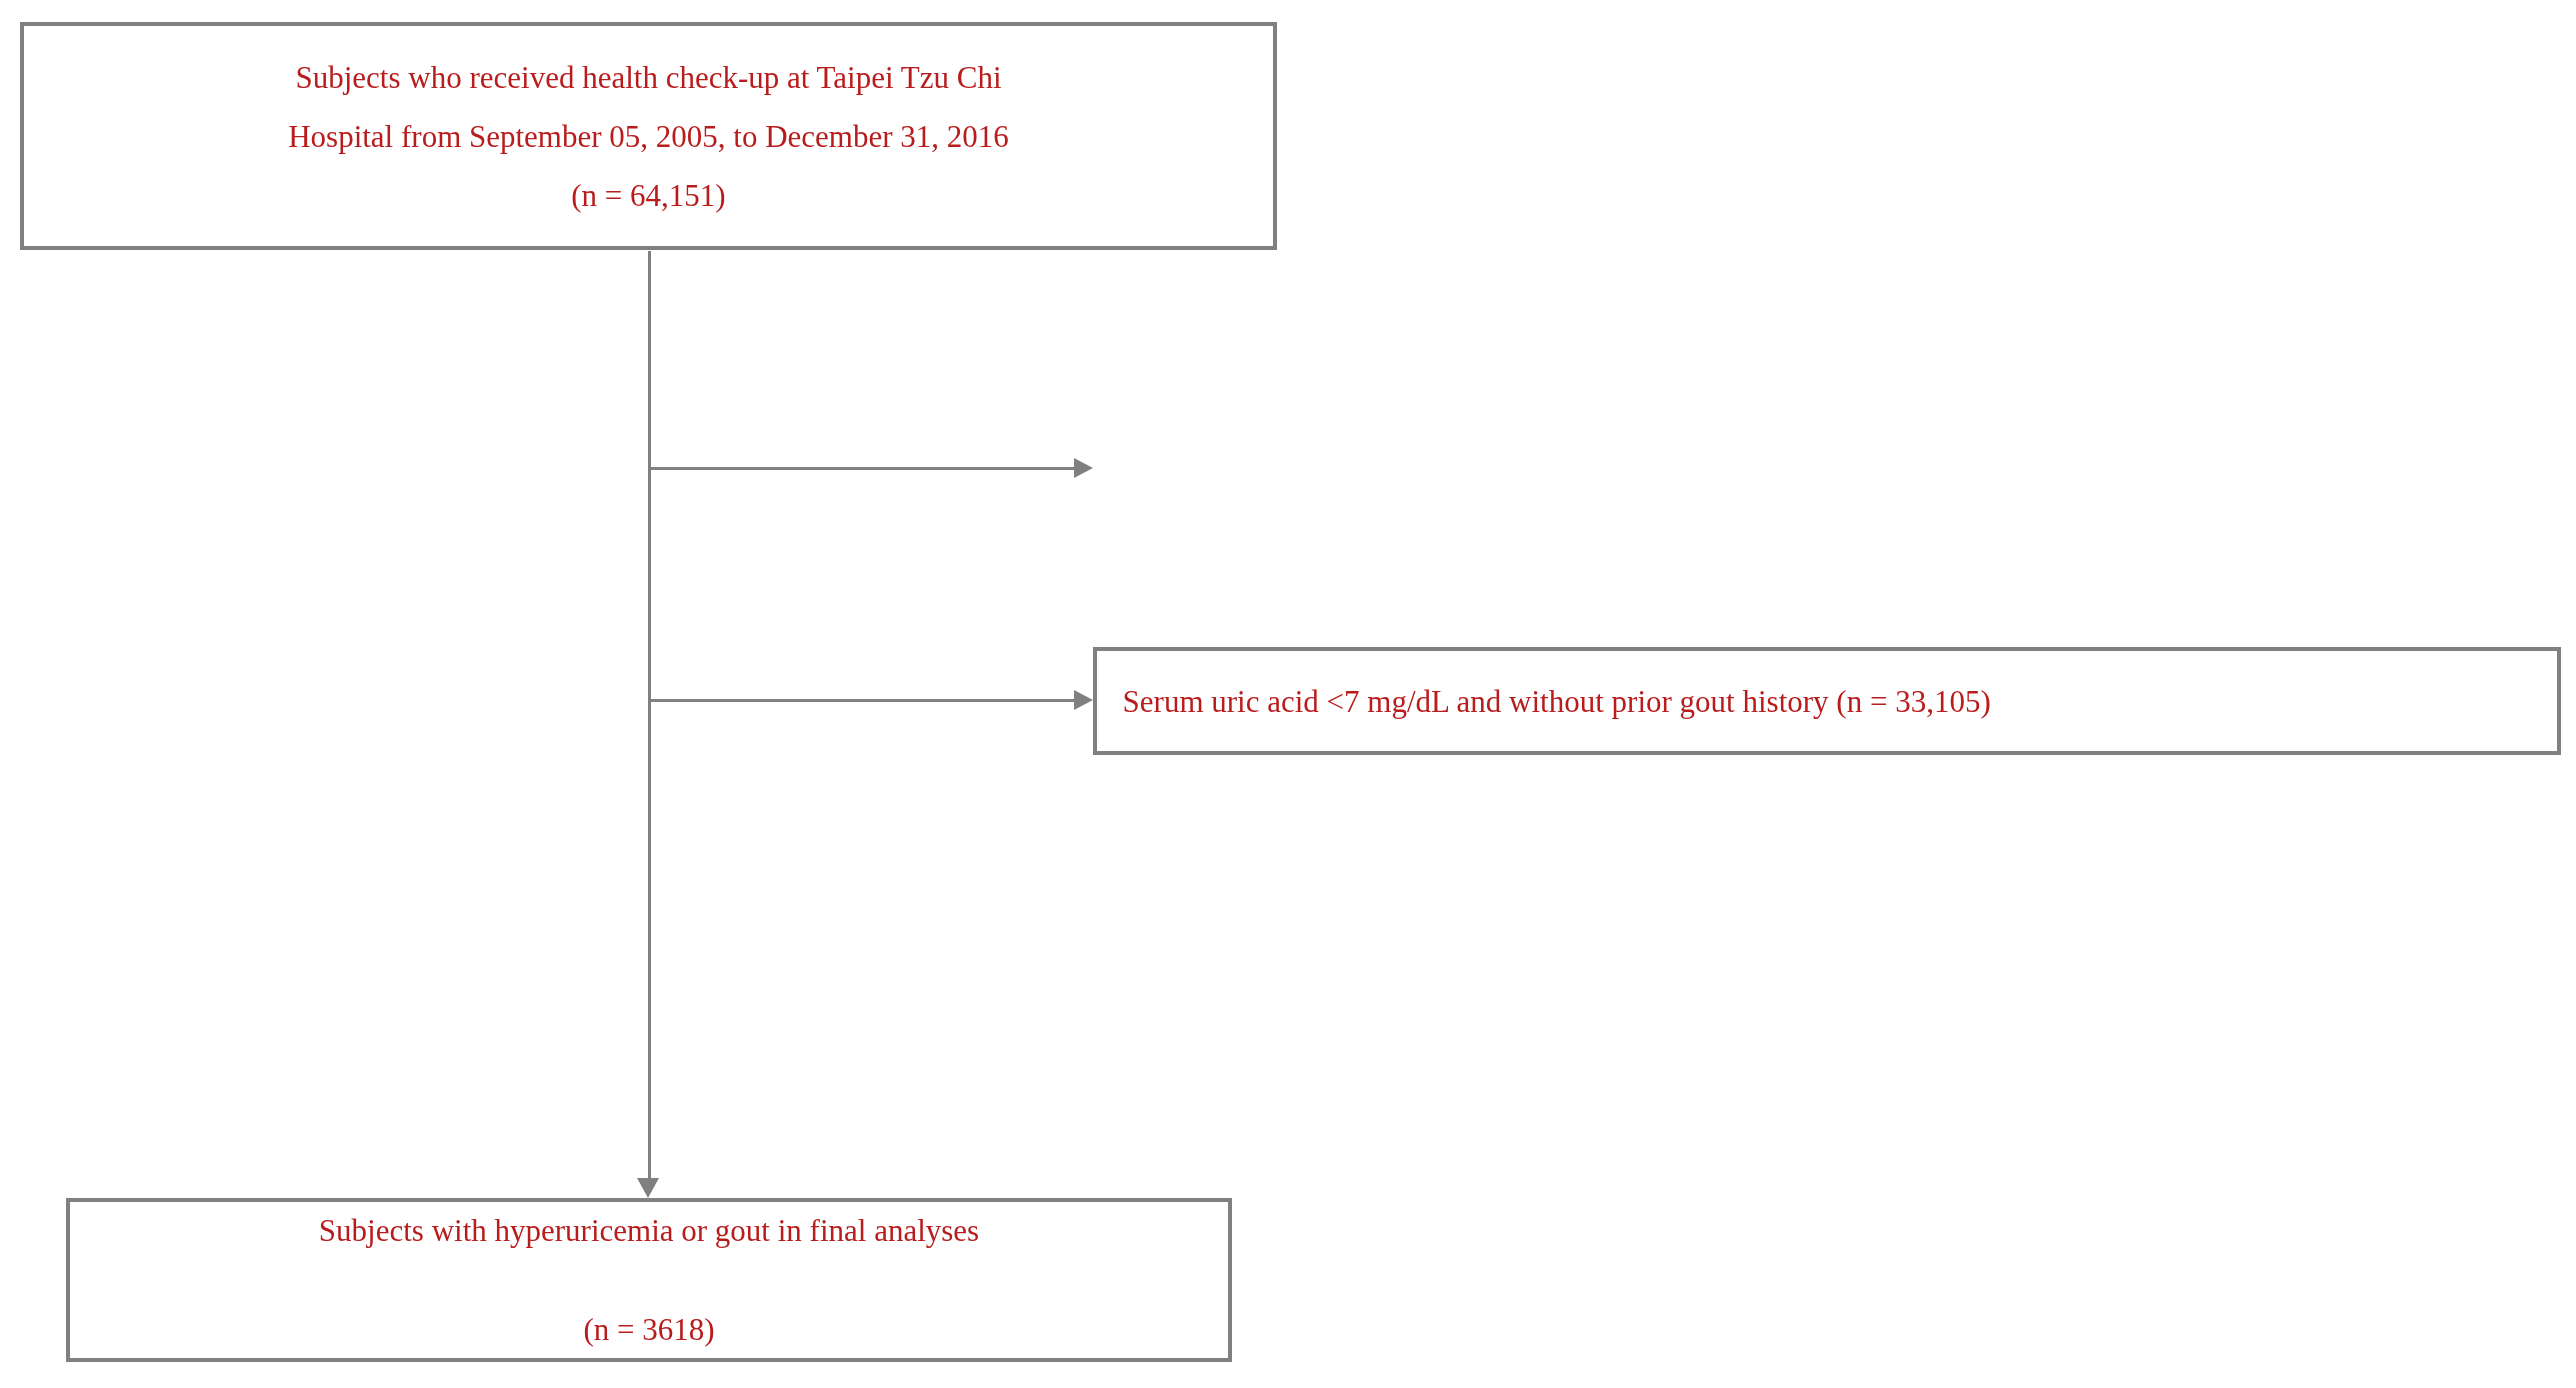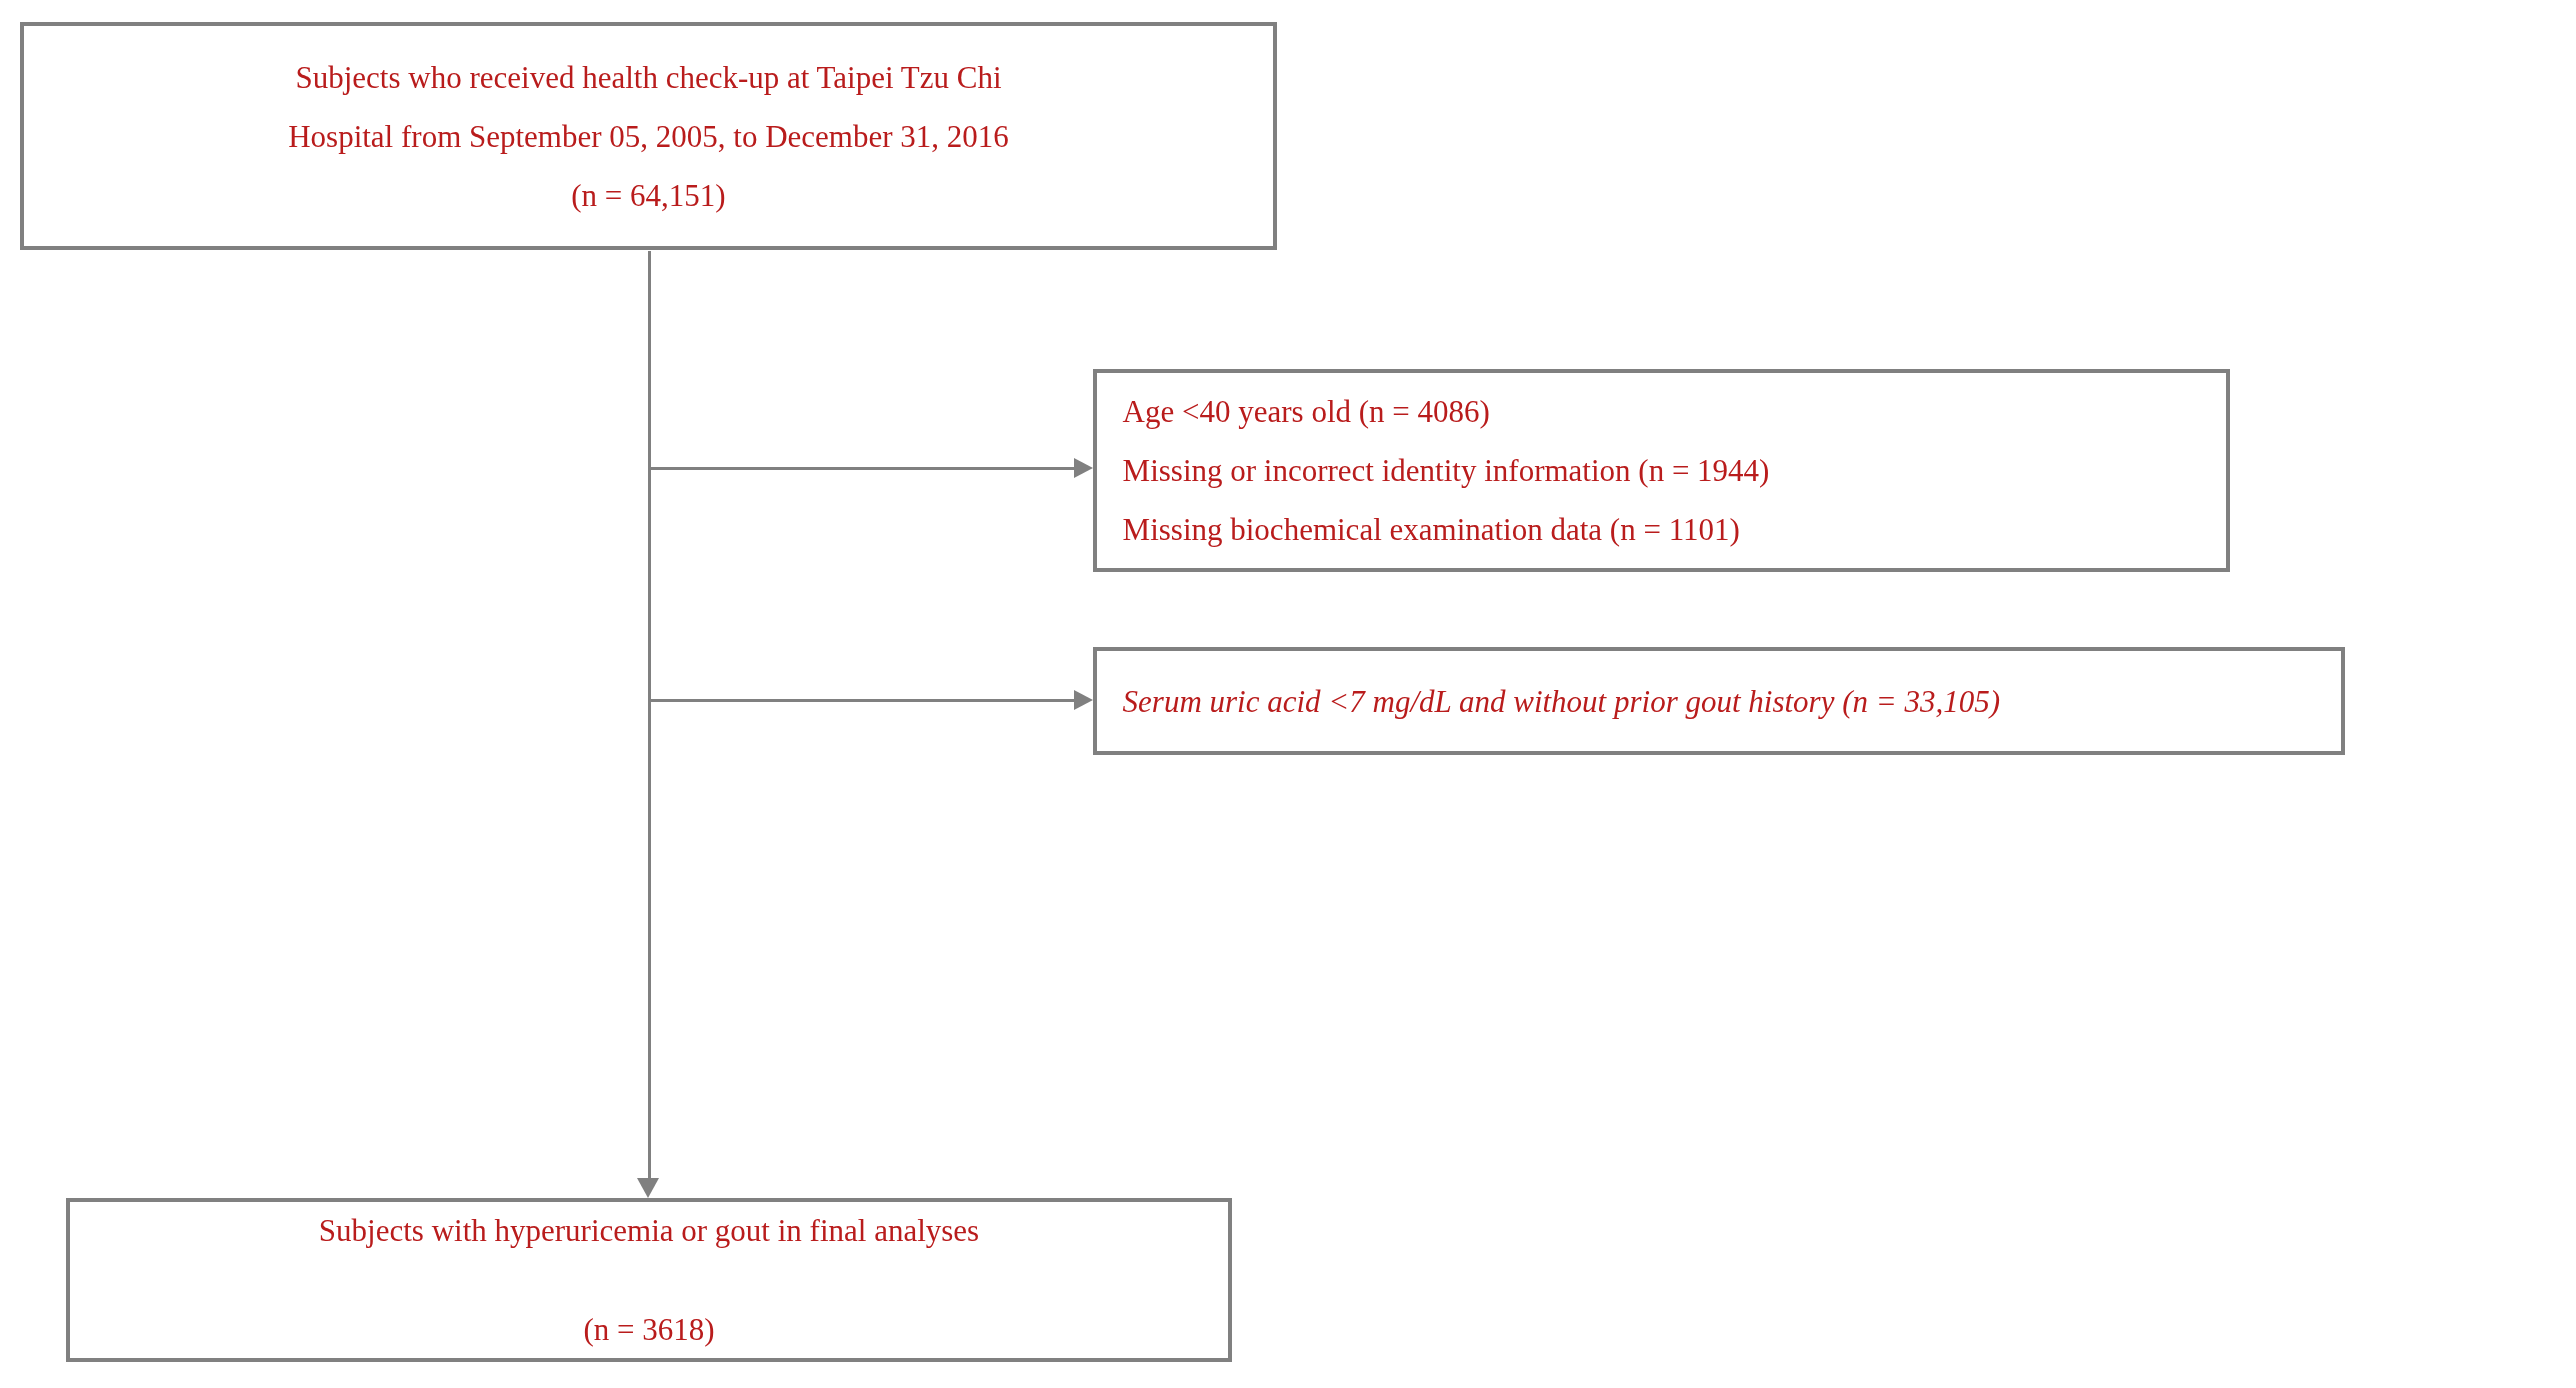--- a/index.html
+++ b/index.html
@@ -38,21 +38,21 @@
     text-align: center;
   }
   .align-left .flow-line {
     text-align: left;
     padding-left: 25.6px;
   }
 
   
   #box-source   { left: 20px;   top: 22px;   width: 1257px; height: 228px; }
   #box-excl-1   { left: 1093px; top: 369px;  width: 1137px; height: 203px; }
-  #box-excl-2   { left: 1093px; top: 647px;  width: 1252px; height: 108px; font-style: italic; }
+  #box-excl-2   { left: 1093px; top: 647px;  width: 1468px; height: 108px; }
   #box-final    { left: 66px;   top: 1198px; width: 1166px; height: 164px; gap: 40px; }
 
   
   .connector-v {
     position: absolute;
     background: #808080;
     width: 3.4px;
   }
   .connector-h {
     position: absolute;
@@ -92,25 +92,20 @@
     <div class="flow-line">Subjects who received health check-up at Taipei Tzu Chi</div>
     <div class="flow-line">Hospital from September 05, 2005, to December 31, 2016</div>
     <div class="flow-line">(n = 64,151)</div>
   </div>
 
   <div class="connector-v" id="trunk"></div>
 
   <div class="connector-h" id="branch-1"></div>
   <div class="arrowhead-right" id="arrow-1"></div>
 
-  <div class="flow-box align-left" id="box-excl-1">
-    <div class="flow-line">Age &lt;40 years old (n = 4086)</div>
-    <div class="flow-line">Missing or incorrect identity information (n = 1944)</div>
-    <div class="flow-line">Missing biochemical examination data (n = 1101)</div>
-  </div>
 
   <div class="connector-h" id="branch-2"></div>
   <div class="arrowhead-right" id="arrow-2"></div>
 
   <div class="flow-box align-left" id="box-excl-2">
     <div class="flow-line">Serum uric acid &lt;7 mg/dL and without prior gout history (n = 33,105)</div>
   </div>
 
   <div class="arrowhead-down" id="arrow-final"></div>
 

